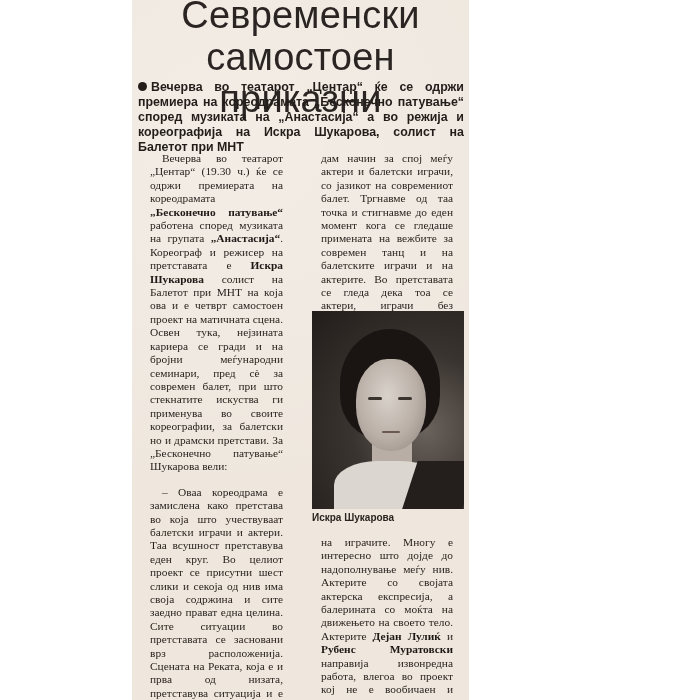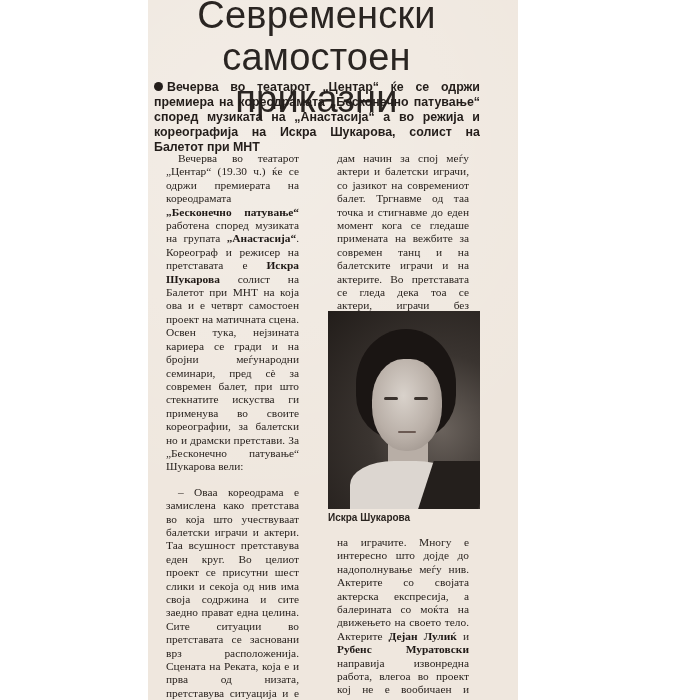--- a/index.html
+++ b/index.html
@@ -1,18 +1,18 @@
 <!DOCTYPE html>
 <html><head>
 <meta charset="utf-8">
 <style>
   html, body { margin:0; padding:0; }
   body { width:700px; height:700px; background:#ffffff; position:relative; overflow:hidden; }
   .clip {
-    position:absolute; left:148px; top:0; width:370px; height:700px;
+    position:absolute; left:132px; top:0; width:337px; height:700px;
     background:#efe7de;
     background-image: radial-gradient(circle at 30% 20%, rgba(255,255,255,0.25), rgba(0,0,0,0) 60%);
     overflow:hidden;
   }
   .headline {
     position:absolute; left:0; top:-6px; width:337px; text-align:center;
     font-family:"Liberation Sans", sans-serif; color:#2a2522;
     font-size:38px; line-height:42px; letter-spacing:0.2px;
   }
   .lede {

